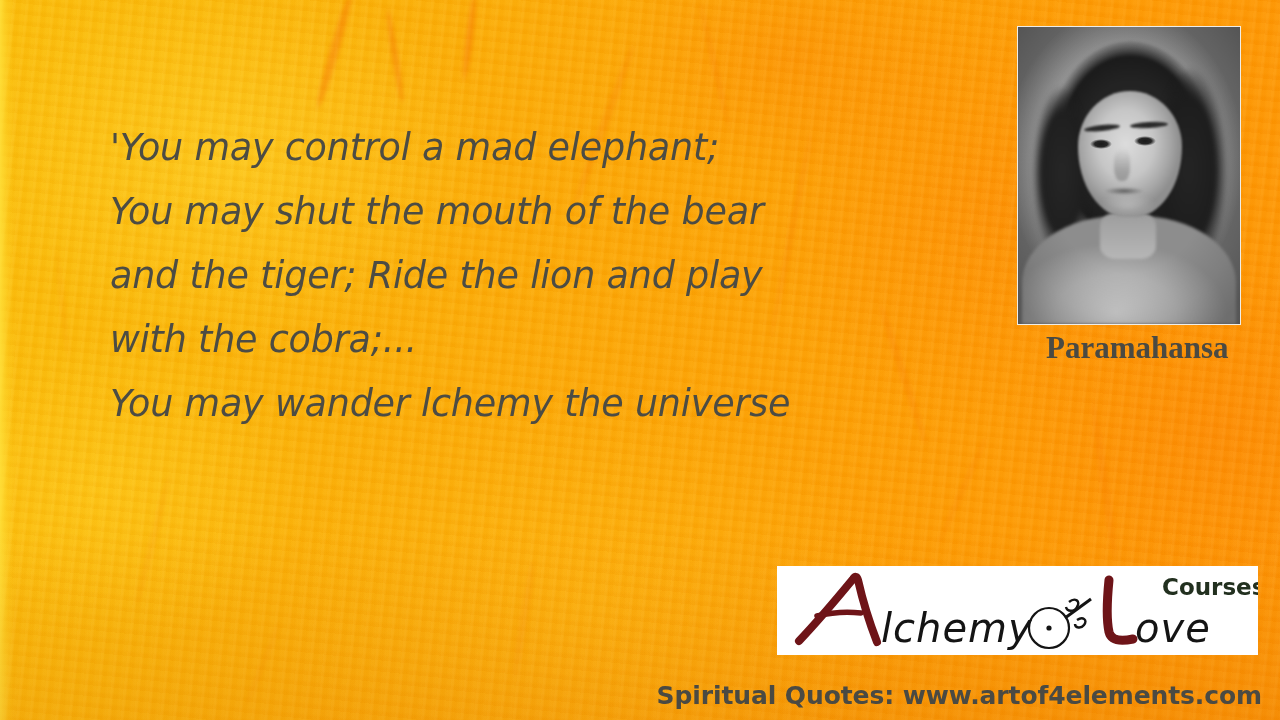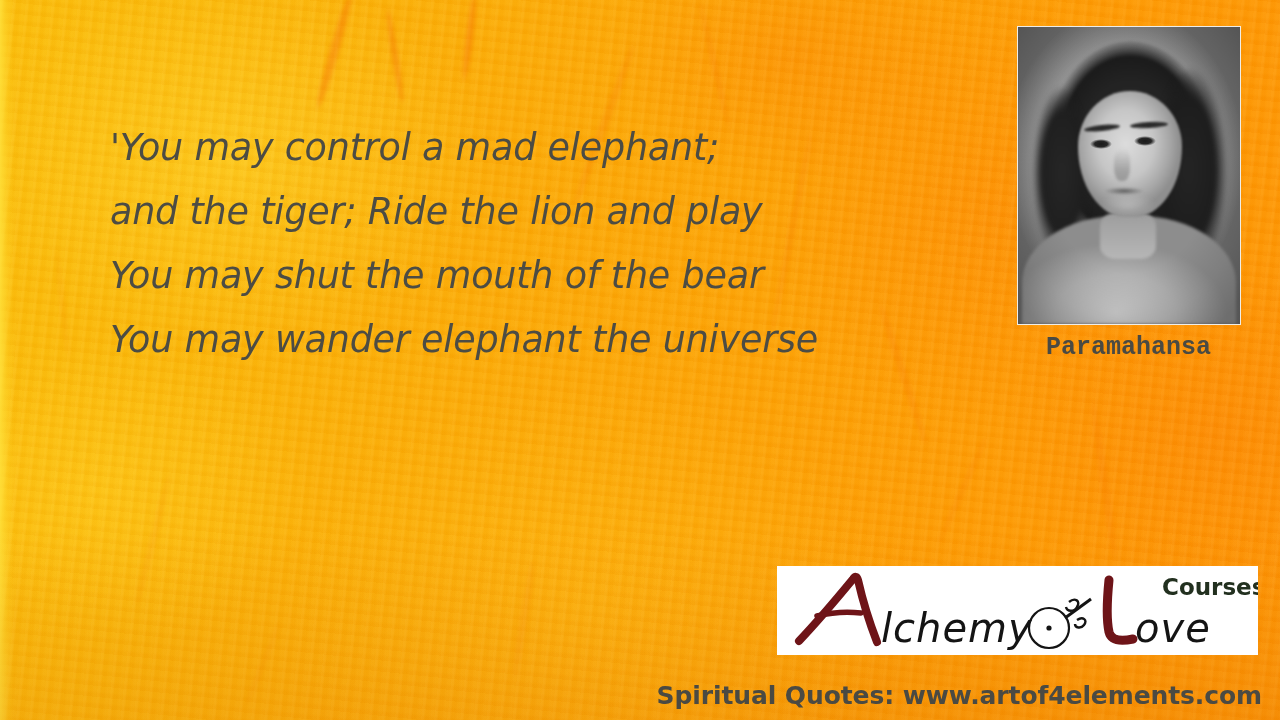--- a/index.html
+++ b/index.html
@@ -215,23 +215,23 @@
   }
 
   
   .attribution {
     position: absolute;
     left: 1046px;
     top: 333px;
     width: 230px;
   }
   .attr-line {
-    font-family: Liberation Mono, monospace;
+    font-family: Liberation Serif, serif;
     font-weight: bold;
-    font-size: 25px;
+    font-size: 31px;
     line-height: 29px;
     color: #4a4a43;
     white-space: pre;
   }
 
   
   .logo-box {
     position: absolute;
     left: 777px;
     top: 566px;
@@ -283,23 +283,24 @@
     <div class="streak" style="left:520px;  top:560px;  width:7px;  height:120px; transform:rotate(9deg); opacity:.3;"></div>
     <div class="streak" style="left:1200px; top:60px;   width:6px;  height:180px; transform:rotate(-15deg); opacity:.3;"></div>
     <div class="streak" style="left:260px;  top:620px;  width:5px;  height:90px;  transform:rotate(22deg); opacity:.25;"></div>
   </div>
 
   <div class="left-edge-glow"></div>
   <div class="bottom-shade"></div>
 
   <div class="quote-block">
     <div class="quote-line">'You may control a mad elephant;</div>
+    <div class="quote-line">You may shut the mouth of the bear</div>
     <div class="quote-line">and the tiger; Ride the lion and play</div>
-    <div class="quote-line">You may shut the mouth of the bear</div>
-    <div class="quote-line">You may wander elephant the universe</div>
+    <div class="quote-line">with the cobra;...</div>
+    <div class="quote-line">You may wander lchemy the universe</div>
   </div>
 
   <div class="portrait-frame">
     <div class="portrait">
       <div class="p-hair"></div>
       <div class="p-hair-l"></div>
       <div class="p-hair-r"></div>
       <div class="p-body"></div>
       <div class="p-neck"></div>
       <div class="p-face"></div>

